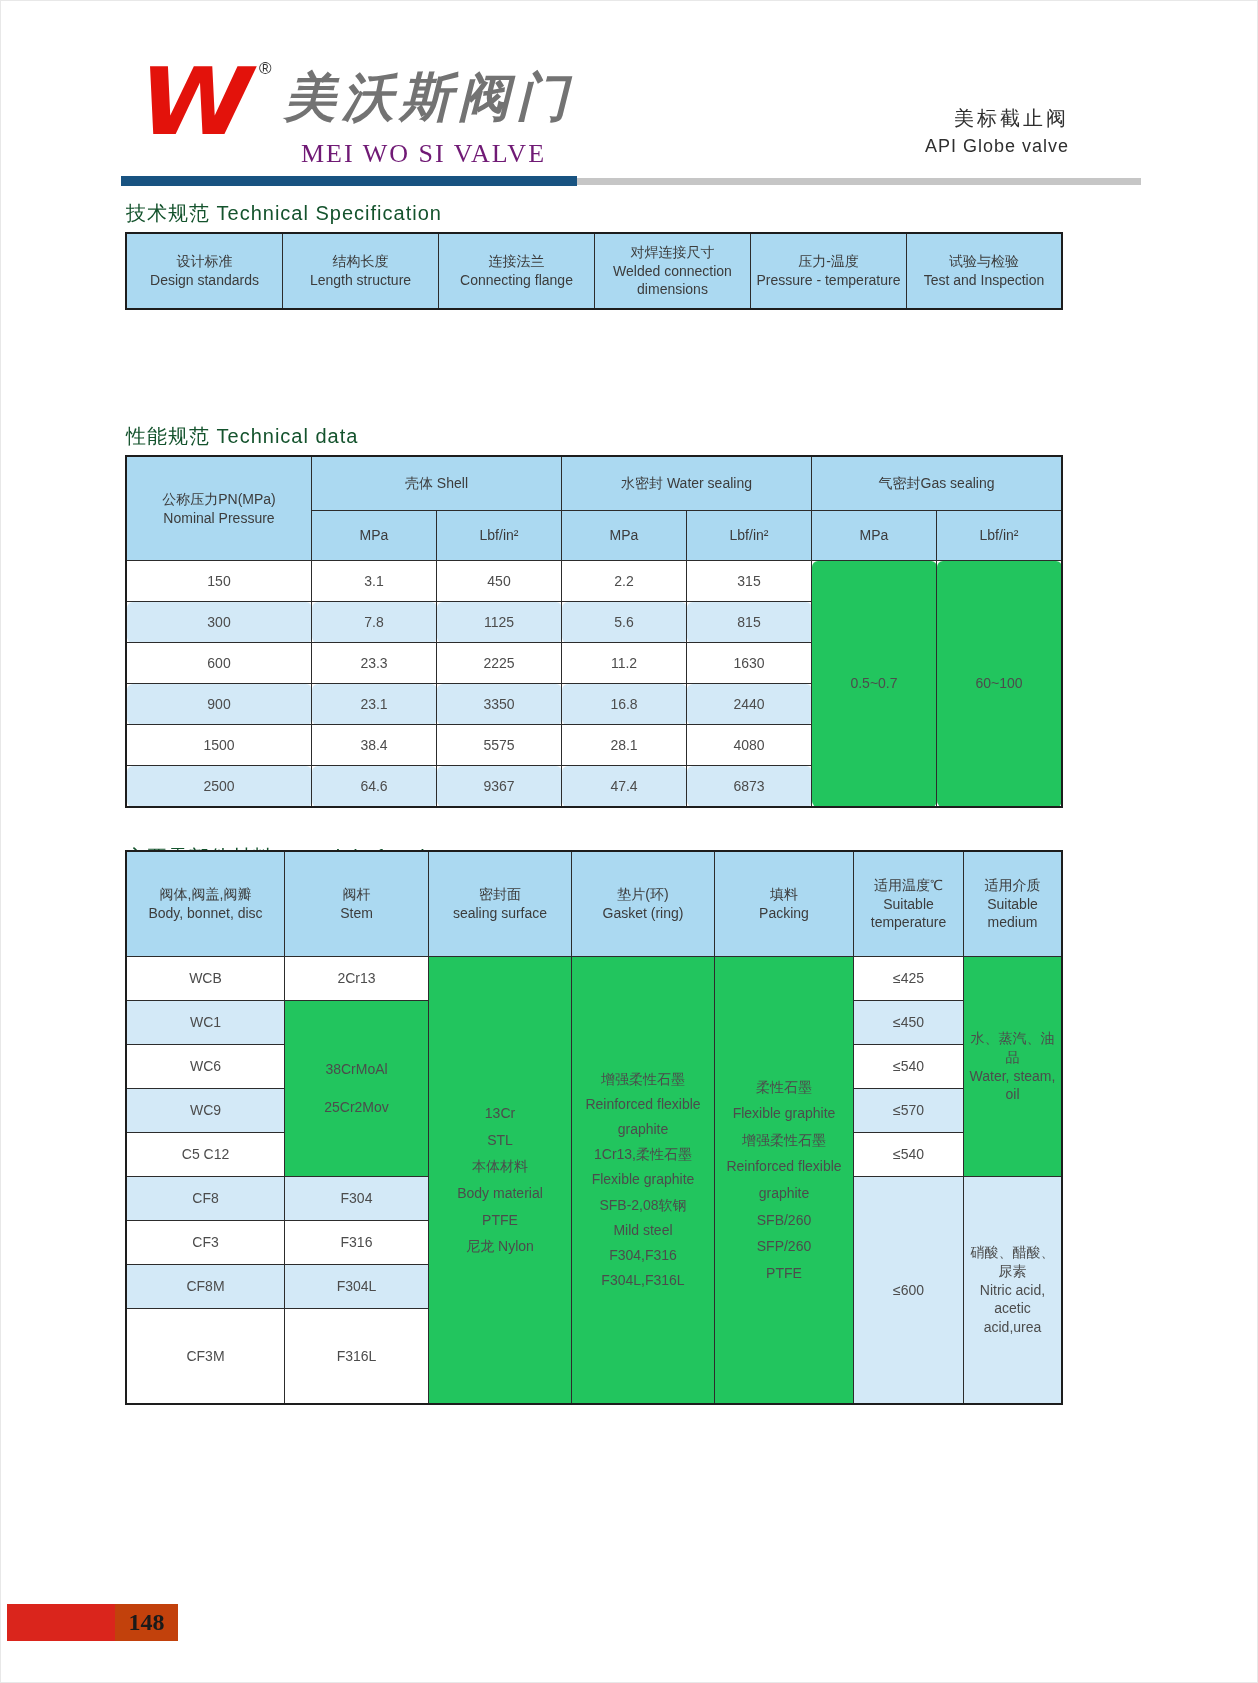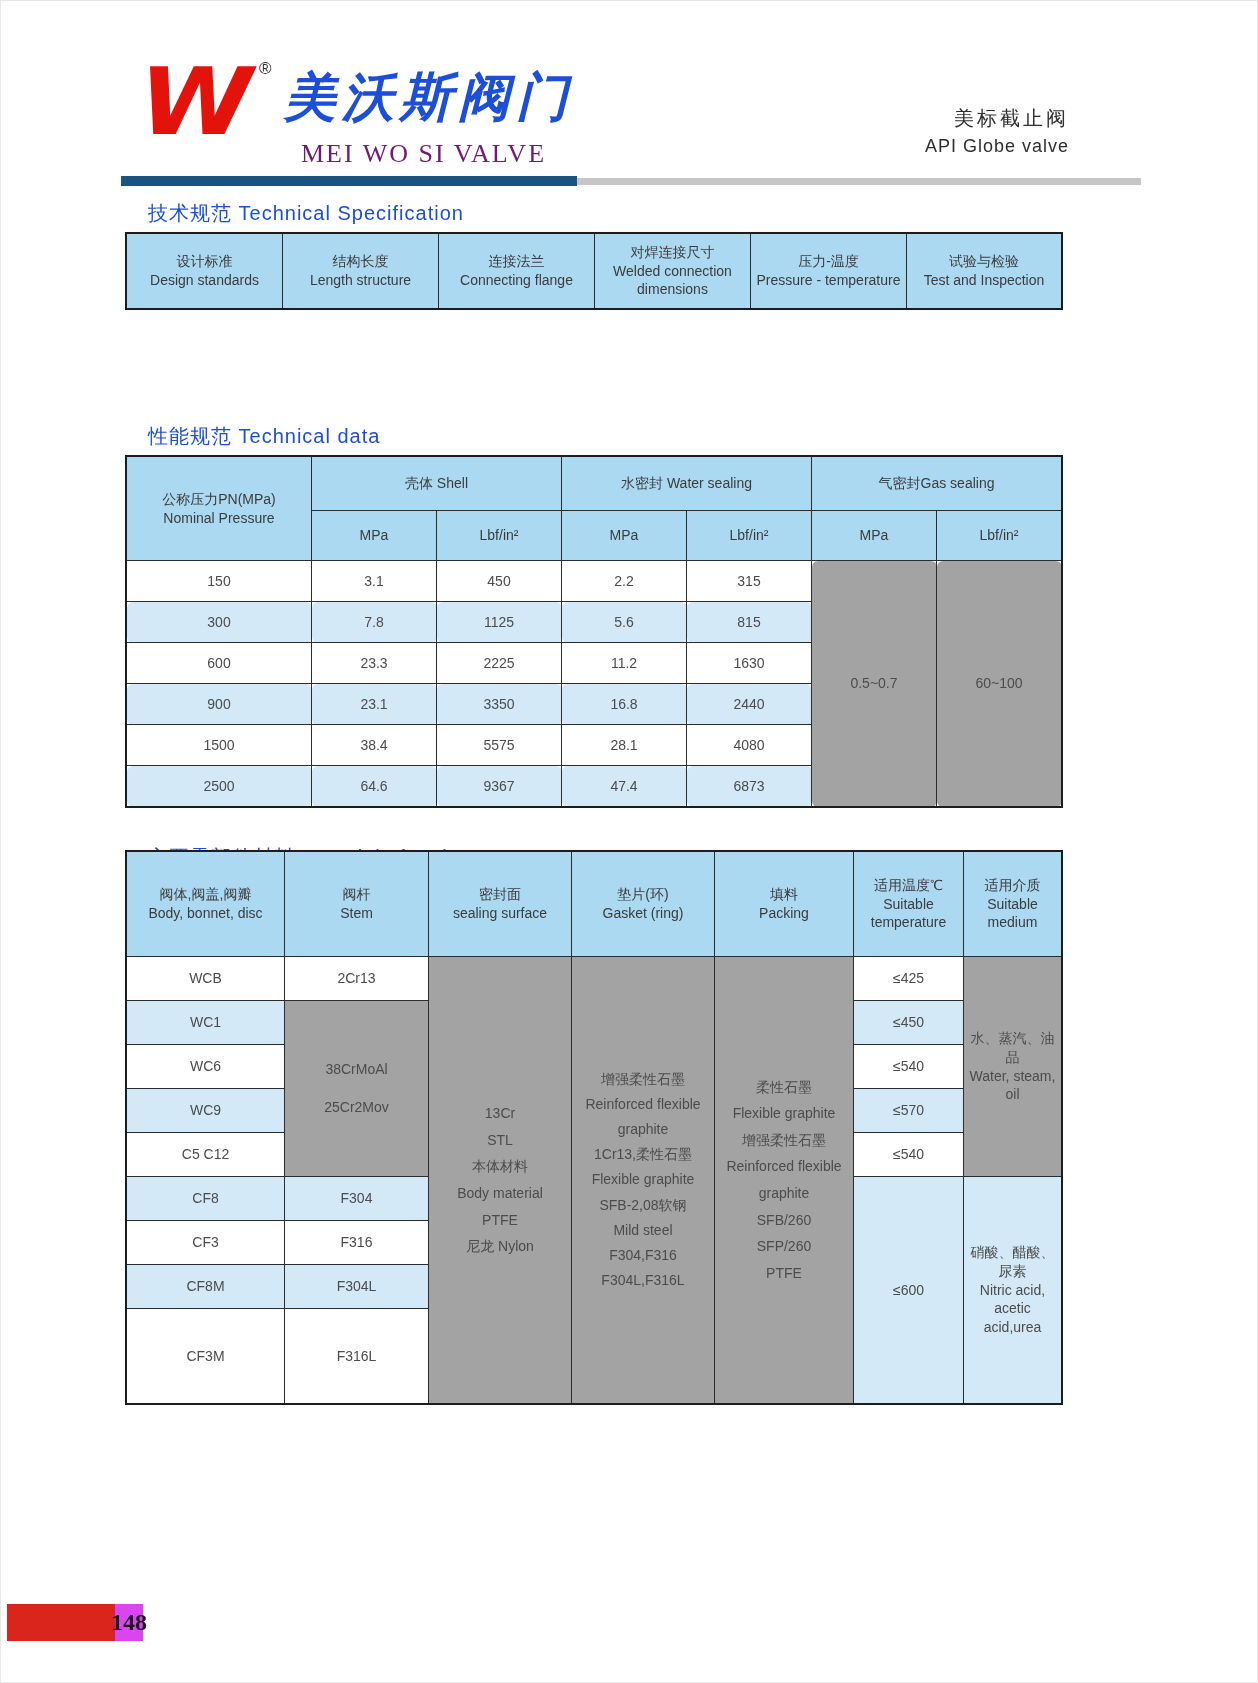--- a/index.html
+++ b/index.html
@@ -6,45 +6,45 @@
   html,body { background:#ffffff; }
   body { font-family:"Liberation Sans", sans-serif; }
   .page { position:relative; width:1258px; height:1683px; background:#ffffff; overflow:hidden; border:1px solid #e8e8e8; }
 
   
   .logo-mark { position:absolute; left:138px; top:56px; color:#e3120b;
                font-family:"DejaVu Sans", sans-serif; font-weight:bold; font-style:italic;
                font-size:92px; line-height:1; transform:scaleX(1.12); transform-origin:left top; letter-spacing:-4px; }
   .logo-reg { position:absolute; left:258px; top:58px; font-size:17px; color:#333; font-style:normal; }
   .brand-cn { position:absolute; left:283px; top:62px; font-family:"DejaVu Serif", serif;
-              font-weight:bold; font-style:italic; font-size:52px; color:#1d4ed8; letter-spacing:6px; white-space:nowrap; }
+              font-weight:bold; font-style:italic; font-size:52px; color:#737373; letter-spacing:6px; white-space:nowrap; }
   .brand-en { position:absolute; left:300px; top:138px; font-family:"Liberation Serif", serif;
               font-size:26px; color:#701a75; letter-spacing:2px; white-space:nowrap; }
   .product { position:absolute; right:188px; top:104px; text-align:right; color:#2f2f2f; }
   .product .cn { font-size:20px; letter-spacing:3px; margin-bottom:4px; }
   .product .en { font-size:18px; letter-spacing:1px; }
   .divider { position:absolute; left:120px; top:175px; width:1020px; height:10px; display:flex; align-items:center; }
   .divider .blue { width:456px; height:10px; background:#185381; }
   .divider .gray { width:564px; height:7px; background:#c6c6c6; }
 
   
-  .sec-title { position:absolute; left:125px; font-size:20px; color:#1d4ed8; letter-spacing:1px; white-space:nowrap;margin-left:22px; }
+  .sec-title { position:absolute; left:125px; font-size:20px; color:#14532d; letter-spacing:1px; white-space:nowrap; }
   #t1-title { top:199px; }
   #t2-title { top:422px; }
   #t3-title { top:843px; }
 
   
   table { border-collapse:collapse; table-layout:fixed; position:absolute; left:125px; width:935px;
           color:#4c4c4c; text-align:center; }
   td { border:1.5px solid #2c2c2c; white-space:pre-line; vertical-align:middle; padding:2px 3px;
        font-size:14px; line-height:1.35; }
   .outer { outline:2px solid #1d1d1d; outline-offset:-1px; }
   .hd { background:#abd9f1; color:#3c3c3c; }
   .alt { background:#d3e9f7; }
-  .wh { background:#a3a3a3; }
+  .wh { background:#22c55e; }
 
   
   #table1 { top:232px; }
   #table1 td { height:70px; }
   #table1 tr.hrow td { height:75px; }
 
   
   #table2 { top:455px; }
   #table2 tr.grow td { height:54px; }
   #table2 tr.srow td { height:50px; }
@@ -54,21 +54,21 @@
   #table3 { top:850px; }
   #table3 tr.hrow td { height:105px; }
   #table3 tr.drow td { height:44px; }
   #table3 tr.lastrow td { height:95px; }
   #table3 td.tall { line-height:1.9; }
   #table3 td.tall2 { line-height:1.8; }
 
   
   .footer { position:absolute; left:6px; top:1603px; height:37px; display:flex; }
   .footer .redbar { width:108px; height:37px; background:#da251c; }
-  .footer .graybox { width:28px; height:37px; background:#d946ef; display:flex; align-items:center; justify-content:center;
+  .footer .graybox { width:63px; height:37px; background:#c2410c; display:flex; align-items:center; justify-content:center;
                      font-family:"Liberation Serif", serif; font-weight:bold; font-size:24px; color:#1a1a1a; }
 </style>
 </head>
 <body>
 
 <div class="page">
 
   <div class="logo-mark">W</div>
   <div class="logo-reg">®</div>
   <div class="brand-cn">美沃斯阀门</div>

